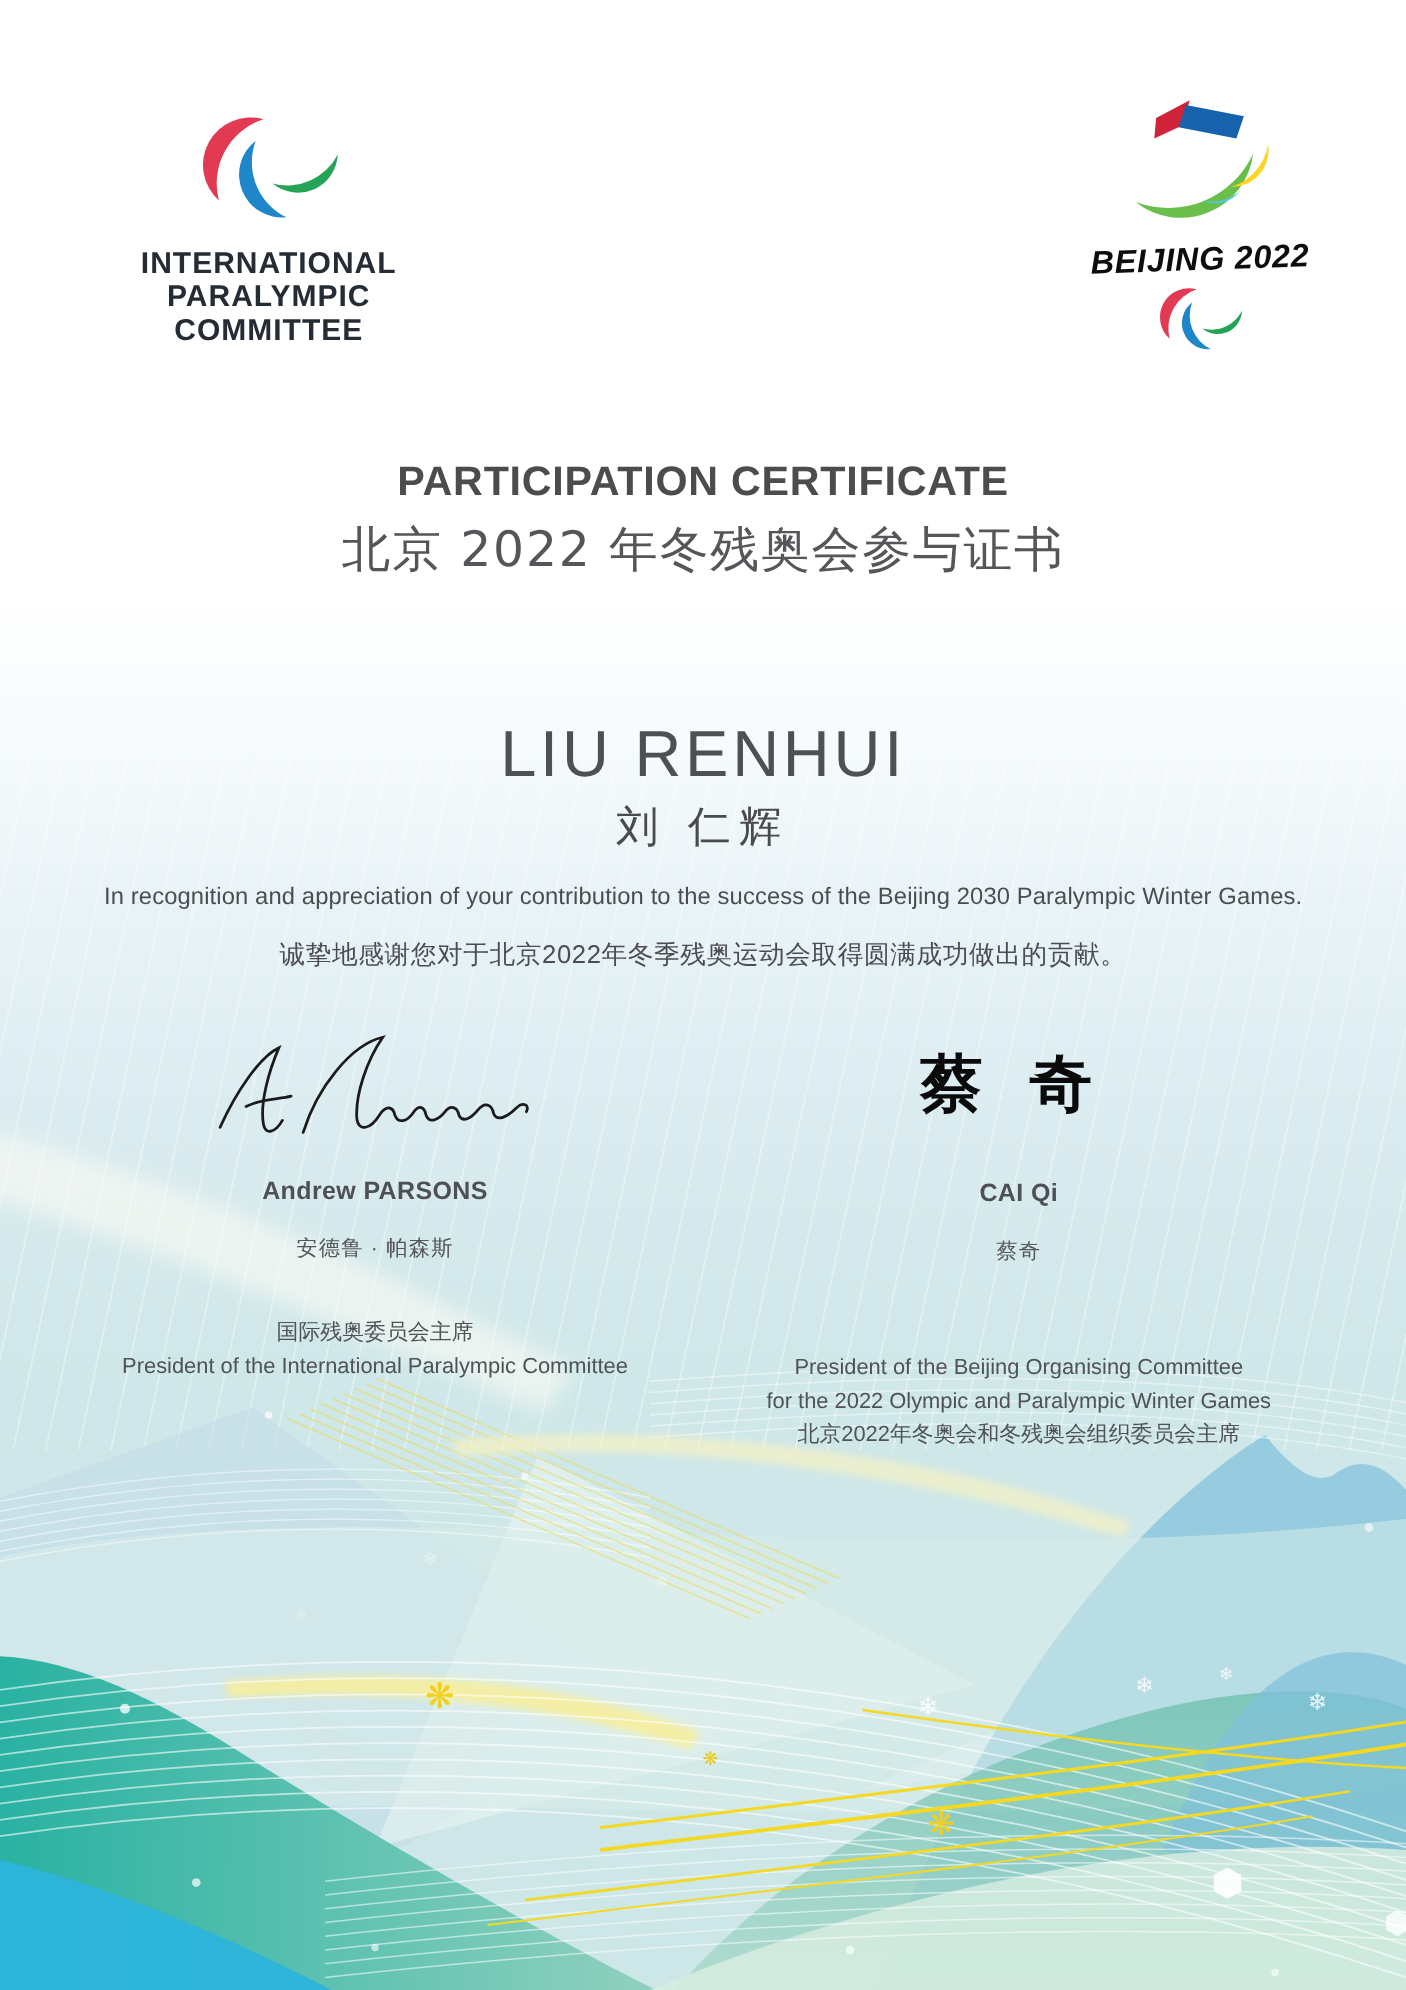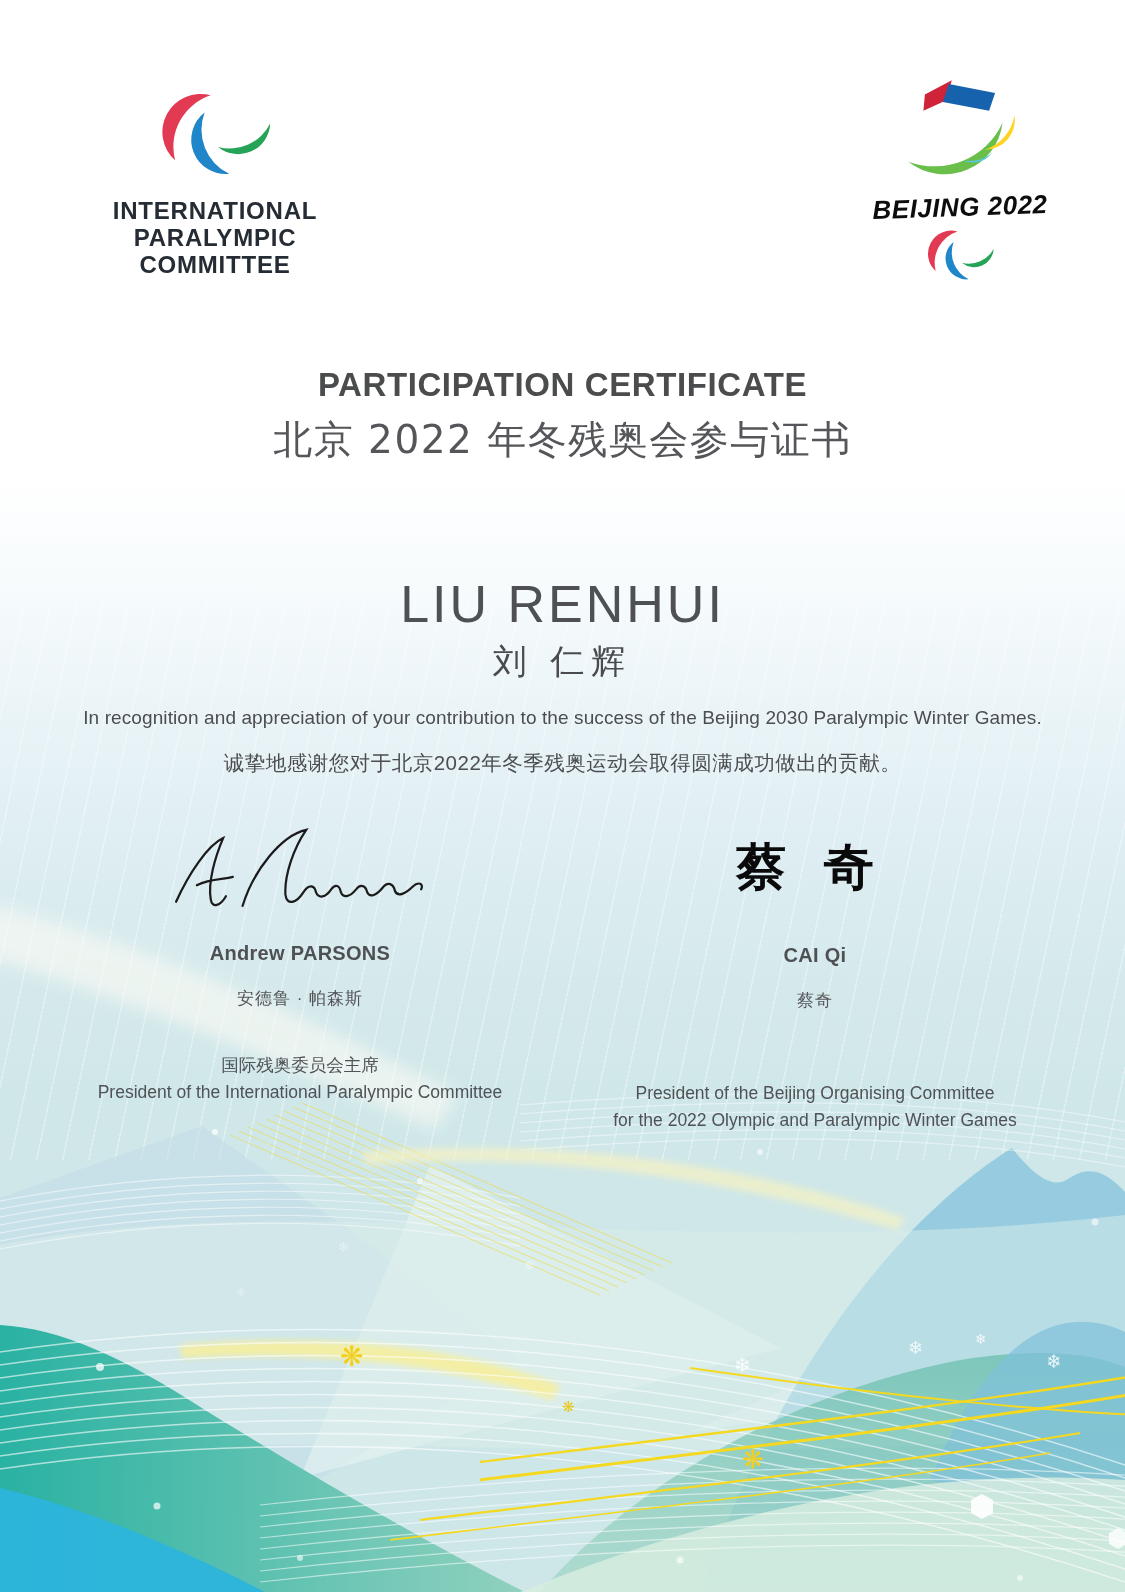--- a/index.html
+++ b/index.html
@@ -285,15 +285,16 @@
     <div class="sig-name-zh">蔡奇</div>
   </div>
 
   <div class="foot-left">
     <div>国际残奥委员会主席</div>
     <div>President of the International Paralympic Committee</div>
   </div>
   <div class="foot-right">
     <div>President of the Beijing Organising Committee</div>
     <div>for the 2022 Olympic and Paralympic Winter Games</div>
+    <div>北京2022年冬奥会和冬残奥会组织委员会主席</div>
   </div>
 
 </div>
 
 </body></html>

